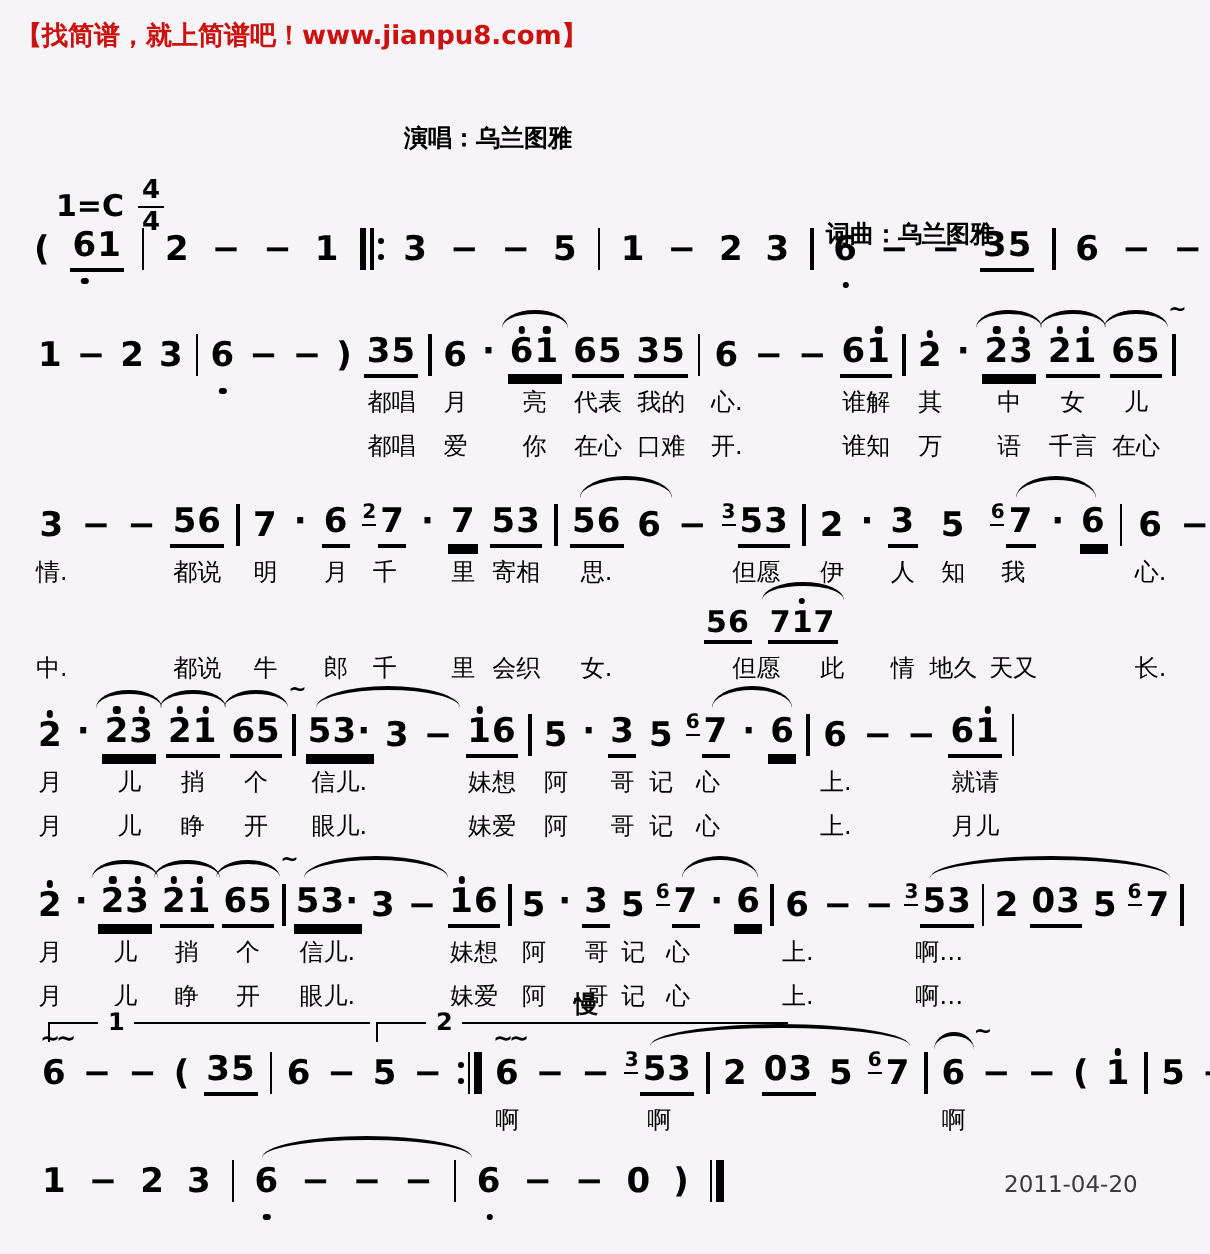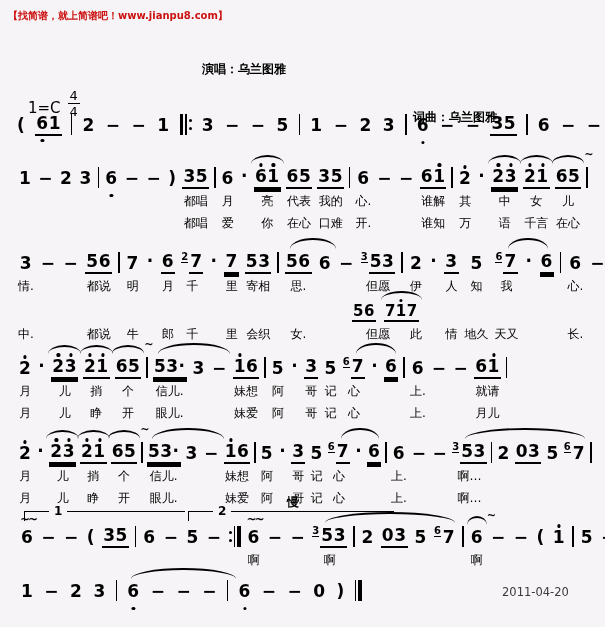--- a/index.html
+++ b/index.html
@@ -1,24 +1,24 @@
 <!DOCTYPE html>
 <html><head>
 <meta charset="utf-8">
 <style>
   html,body{margin:0;padding:0;}
   .page{position:relative;width:605px;height:627px;background:#f6f4f6;
         font-family:"DejaVu Sans",sans-serif;color:#000;overflow:hidden;}
-  .banner{position:absolute;left:8px;top:9px;font-size:10px;font-weight:bold;color:#cc1111;white-space:nowrap;}
+  .banner{position:absolute;left:8px;top:9px;font-size:13px;font-weight:bold;color:#cc1111;white-space:nowrap;}
   .title{position:absolute;left:0;top:24px;width:100%;text-align:center;font-size:27px;font-weight:bold;letter-spacing:2px;}
   .credit{position:absolute;font-size:12px;font-weight:bold;white-space:nowrap;}
   .singer{left:202px;top:61px;}
   .composer{left:413px;top:61px;margin-top:48px;}
   .transcriber{left:393px;top:84px;}
-  .keysig{position:absolute;left:28px;top:88px;font-size:15px;font-weight:normal;display:flex;align-items:flex-end;}
+  .keysig{position:absolute;left:28px;top:88px;font-size:15px;font-weight:bold;display:flex;align-items:center;}
   .ts{display:inline-flex;flex-direction:column;margin-left:7px;line-height:1;font-size:13px;text-align:center;transform:translateY(1px);}
   .tst{border-bottom:1.5px solid #000;padding:0 2px 1px;}
   .tsb{padding-top:1px;}
 
   .sline{position:absolute;display:flex;align-items:flex-start;}
   .l0{top:112px;left:16px;gap:9px;}
   .l1{top:165px;left:18px;gap:5px;}
   .l2{top:250px;left:18px;gap:6px;}
   .l3{top:355px;left:18px;gap:5px;}
   .l4{top:440px;left:18px;gap:4px;}

